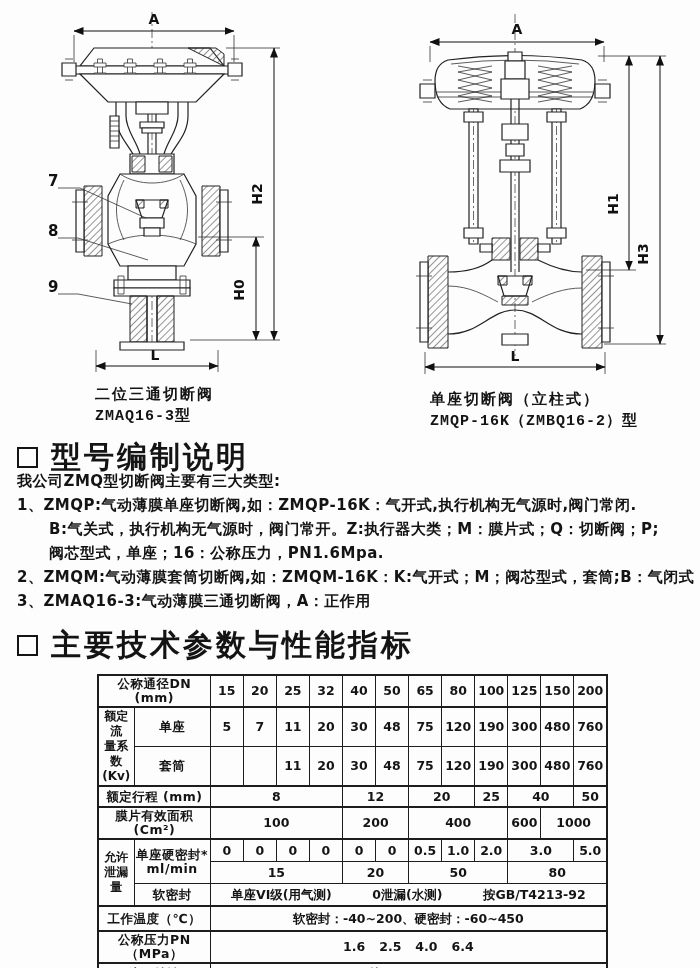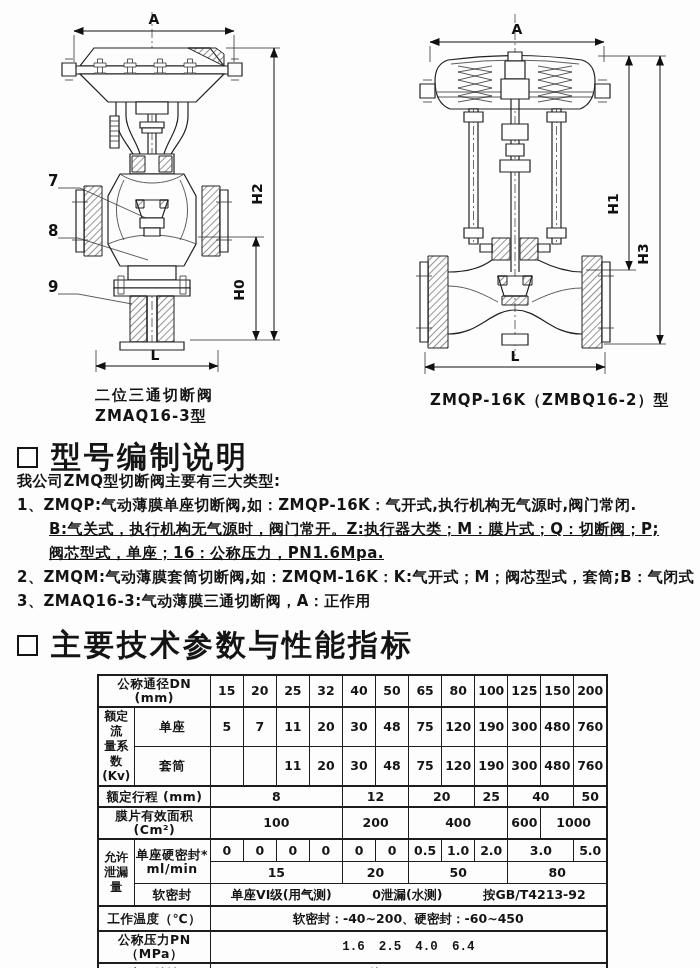--- a/index.html
+++ b/index.html
@@ -13,40 +13,40 @@
   svg line,svg path,svg rect,svg polygon,svg polyline,svg circle{vector-effect:non-scaling-stroke;}
   .stroke{stroke:#222;fill:none;stroke-width:1.2;}
   .thin{stroke:#333;fill:none;stroke-width:0.8;}
   .dim{stroke:#111;fill:none;stroke-width:1;}
   .cl{stroke:#444;fill:none;stroke-width:0.8;stroke-dasharray:9 3 2 3;}
   .hatchf{fill:url(#hat);stroke:#222;stroke-width:1;}
   .whitef{fill:#fdfdfd;stroke:#222;stroke-width:1.2;}
   text.dimtxt{font:bold 14px "DejaVu Sans",sans-serif;fill:#111;}
   text.parttxt{font:bold 15px "DejaVu Sans",sans-serif;fill:#111;}
 
-  .caption{font-weight:bold;font-size:15px;line-height:21px;letter-spacing:2px;}
+  .caption{font-weight:bold;font-size:15px;line-height:21px;letter-spacing:2px;font-family:Liberation Mono, monospace;}
   .caption .m{letter-spacing:1px;}
 
   .sec-head{display:flex;align-items:center;gap:13px;font-weight:bold;font-size:30px;letter-spacing:3px;}
   .sq{width:17px;height:17px;border:2.5px solid #141414;flex:0 0 auto;}
 
   .para{font-weight:bold;font-size:15px;line-height:24px;letter-spacing:0.5px;white-space:nowrap;}
-  .para .ind{padding-left:32px;text-decoration:underline;}
+  .para .ind{padding-left:32px;}
 
   table.spec{border-collapse:collapse;table-layout:fixed;width:511px;border:2px solid #1d1d1d;
     font-weight:bold;font-size:12.5px;}
   table.spec td{border:1px solid #1d1d1d;text-align:center;vertical-align:middle;
     padding:1px 0;height:17px;line-height:1.12;overflow:hidden;}
   table.spec td.lbl{white-space:pre-line;letter-spacing:0.5px;}
   table.spec td.grp{white-space:pre-line;font-size:12px;line-height:1.25;letter-spacing:0;}
   table.spec tr.sec > td{border-top:2px solid #1d1d1d;}
   table.spec tr.h19 td{height:19px;}
   table.spec tr.h21 td{height:21px;}
   .segwrap{display:flex;justify-content:space-around;align-items:center;width:100%;text-align:right;}
-  .segwrap.ctr{justify-content:center;gap:14px;font-family:Liberation Mono, monospace;}
+  .segwrap.ctr{justify-content:center;gap:14px;}
 </style>
 </head>
 <body>
 
 <svg width="0" height="0" class="abs" aria-hidden="true">
   <defs>
     <pattern id="hat" patternUnits="userSpaceOnUse" width="5" height="5" patternTransform="rotate(45)">
       <line x1="0" y1="0" x2="0" y2="5" stroke="#3a3a3a" stroke-width="1.1"></line>
     </pattern>
     <marker id="ar" viewBox="0 0 10 8" refX="9.5" refY="4" markerWidth="10" markerHeight="8" orient="auto-start-reverse">
@@ -255,20 +255,21 @@
   <line class="thin" x1="253" y1="348" x2="253" y2="370"></line>
   <line class="dim" x1="73" y1="363" x2="253" y2="363" marker-start="url(#ar)" marker-end="url(#ar)"></line>
   <text class="dimtxt" x="163" y="357" text-anchor="middle">L</text>
 </svg>
 
 <div class="abs caption" style="left:95px;top:385px;">
   <div>二位三通切断阀</div>
   <div class="m">ZMAQ16-3型</div>
 </div>
 <div class="abs caption" style="left:430px;top:390px;">
+  <div>单座切断阀（立柱式）</div>
   <div class="m">ZMQP-16K（ZMBQ16-2）型</div>
 </div>
 
 <div class="abs sec-head" style="left:17px;top:437px;">
   <span class="sq"></span>
   <span>型号编制说明</span>
 </div>
 
 <div class="abs para" style="left:17px;top:469px;width:676px;">
   <div>我公司ZMQ型切断阀主要有三大类型:</div>

